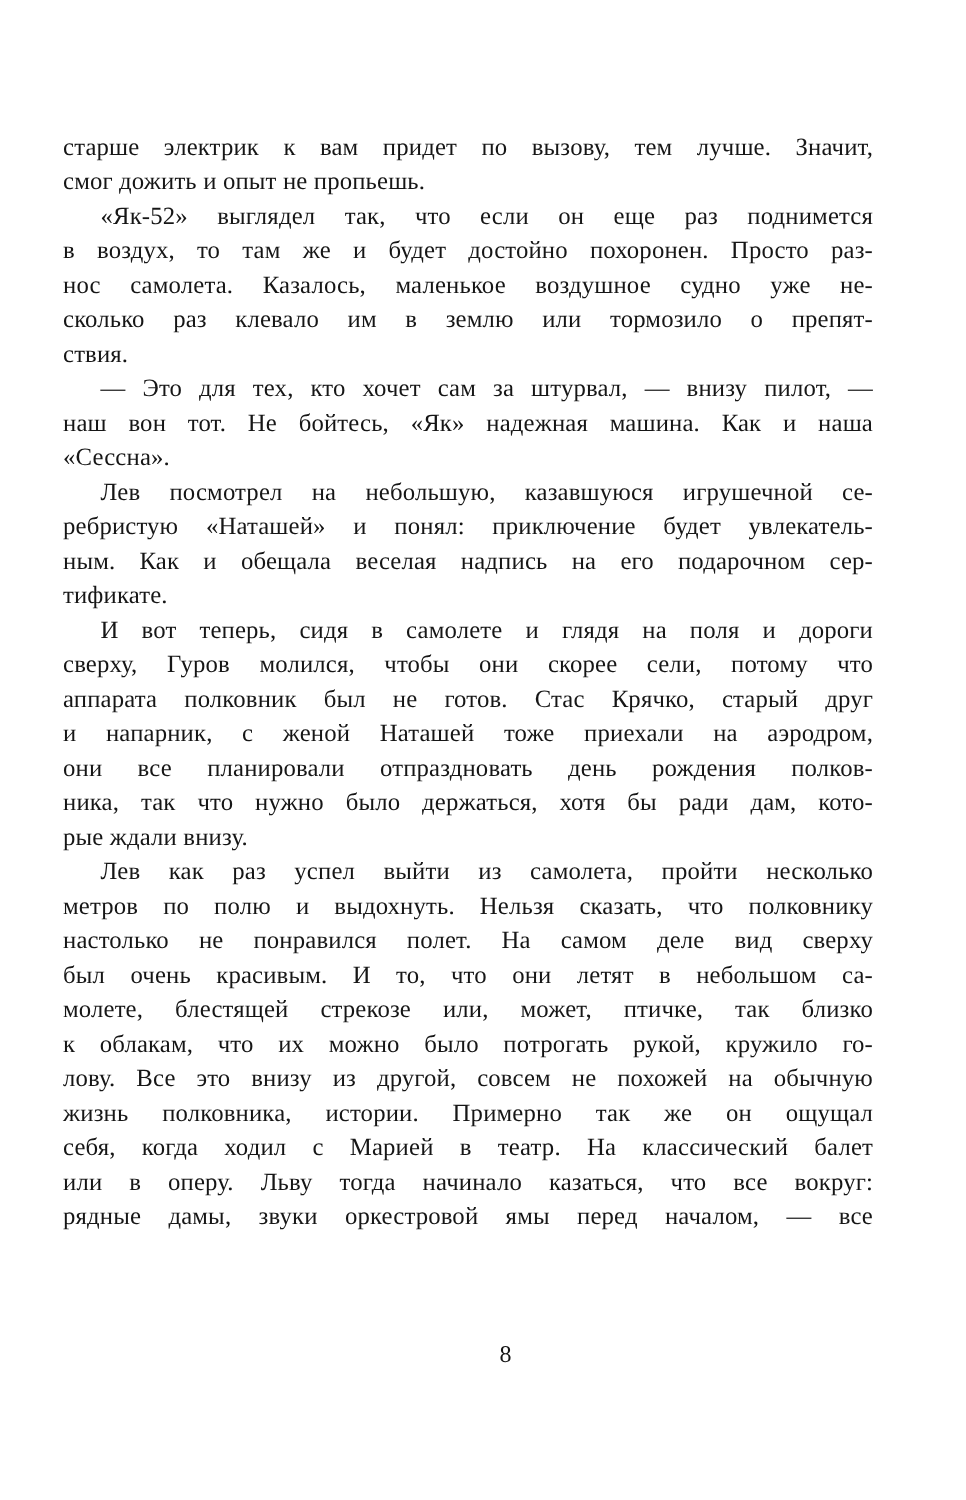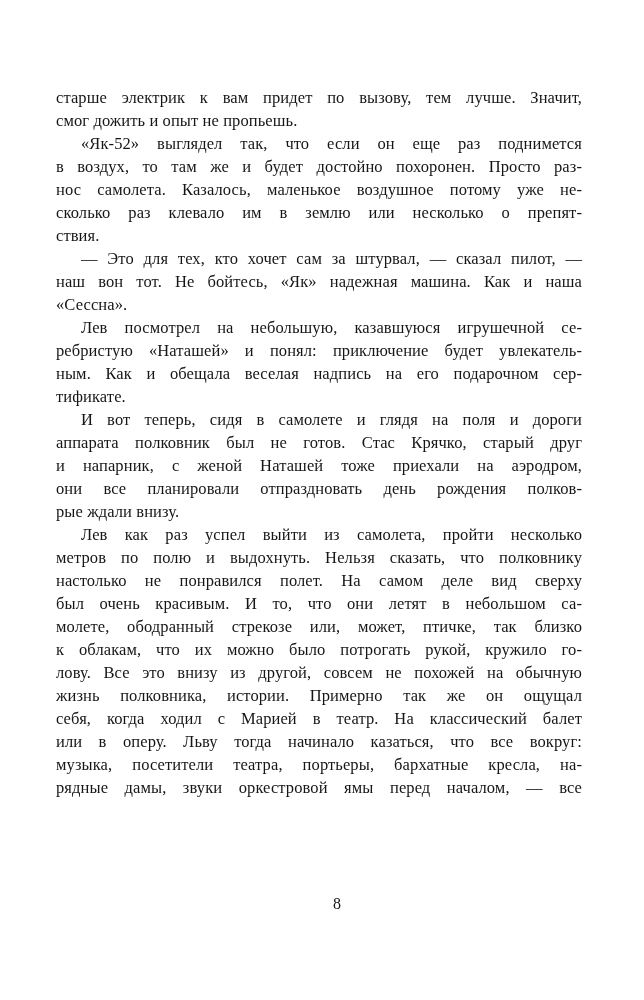--- a/index.html
+++ b/index.html
@@ -6,21 +6,21 @@
     margin: 0;
     padding: 0;
     background: #ffffff;
   }
   .book-page {
     position: relative;
     width: 644px;
     height: 1000px;
     background: #ffffff;
     box-sizing: border-box;
-    padding: 86px 62px 0 56px;
+    padding: 86px 62px 0 42px;
     font-family: "Liberation Serif", "DejaVu Serif", serif;
     color: #161616;
     overflow: hidden;
   }
   .text-block {
     width: 100%;
   }
   .para {
     margin: 0;
     padding: 0;
@@ -55,51 +55,52 @@
 
 <div class="book-page">
   <div class="text-block">
       <div class="para">
         <div class="line">старше электрик к вам придет по вызову, тем лучше. Значит,</div>
         <div class="line last">смог дожить и опыт не пропьешь.</div>
       </div>
       <div class="para">
         <div class="line indent">«Як-52» выглядел так, что если он еще раз поднимется</div>
         <div class="line">в воздух, то там же и будет достойно похоронен. Просто раз-</div>
-        <div class="line">нос самолета. Казалось, маленькое воздушное потому уже не-</div>
-        <div class="line">сколько раз клевало им в землю или несколько о препят-</div>
+        <div class="line">нос самолета. Казалось, маленькое воздушное судно уже не-</div>
+        <div class="line">сколько раз клевало им в землю или тормозило о препят-</div>
         <div class="line last">ствия.</div>
       </div>
       <div class="para">
-        <div class="line indent">— Это для тех, кто хочет сам за штурвал, — сказал пилот, —</div>
+        <div class="line indent">— Это для тех, кто хочет сам за штурвал, — внизу пилот, —</div>
         <div class="line">наш вон тот. Не бойтесь, «Як» надежная машина. Как и наша</div>
         <div class="line last">«Сессна».</div>
       </div>
       <div class="para">
         <div class="line indent">Лев посмотрел на небольшую, казавшуюся игрушечной се-</div>
         <div class="line">ребристую «Наташей» и понял: приключение будет увлекатель-</div>
         <div class="line">ным. Как и обещала веселая надпись на его подарочном сер-</div>
         <div class="line last">тификате.</div>
       </div>
       <div class="para">
         <div class="line indent">И вот теперь, сидя в самолете и глядя на поля и дороги</div>
+        <div class="line">сверху, Гуров молился, чтобы они скорее сели, потому что</div>
         <div class="line">аппарата полковник был не готов. Стас Крячко, старый друг</div>
         <div class="line">и напарник, с женой Наташей тоже приехали на аэродром,</div>
         <div class="line">они все планировали отпраздновать день рождения полков-</div>
+        <div class="line">ника, так что нужно было держаться, хотя бы ради дам, кото-</div>
         <div class="line last">рые ждали внизу.</div>
       </div>
       <div class="para">
         <div class="line indent">Лев как раз успел выйти из самолета, пройти несколько</div>
         <div class="line">метров по полю и выдохнуть. Нельзя сказать, что полковнику</div>
         <div class="line">настолько не понравился полет. На самом деле вид сверху</div>
         <div class="line">был очень красивым. И то, что они летят в небольшом са-</div>
-        <div class="line">молете, ободранный стрекозе или, может, птичке, так близко</div>
+        <div class="line">молете, блестящей стрекозе или, может, птичке, так близко</div>
         <div class="line">к облакам, что их можно было потрогать рукой, кружило го-</div>
         <div class="line">лову. Все это внизу из другой, совсем не похожей на обычную</div>
         <div class="line">жизнь полковника, истории. Примерно так же он ощущал</div>
         <div class="line">себя, когда ходил с Марией в театр. На классический балет</div>
         <div class="line">или в оперу. Льву тогда начинало казаться, что все вокруг:</div>
-        <div class="line">музыка, посетители театра, портьеры, бархатные кресла, на-</div>
         <div class="line">рядные дамы, звуки оркестровой ямы перед началом, — все</div>
       </div>
     </div>
   <div class="page-number">8</div>
 </div>
 
 </body></html>

